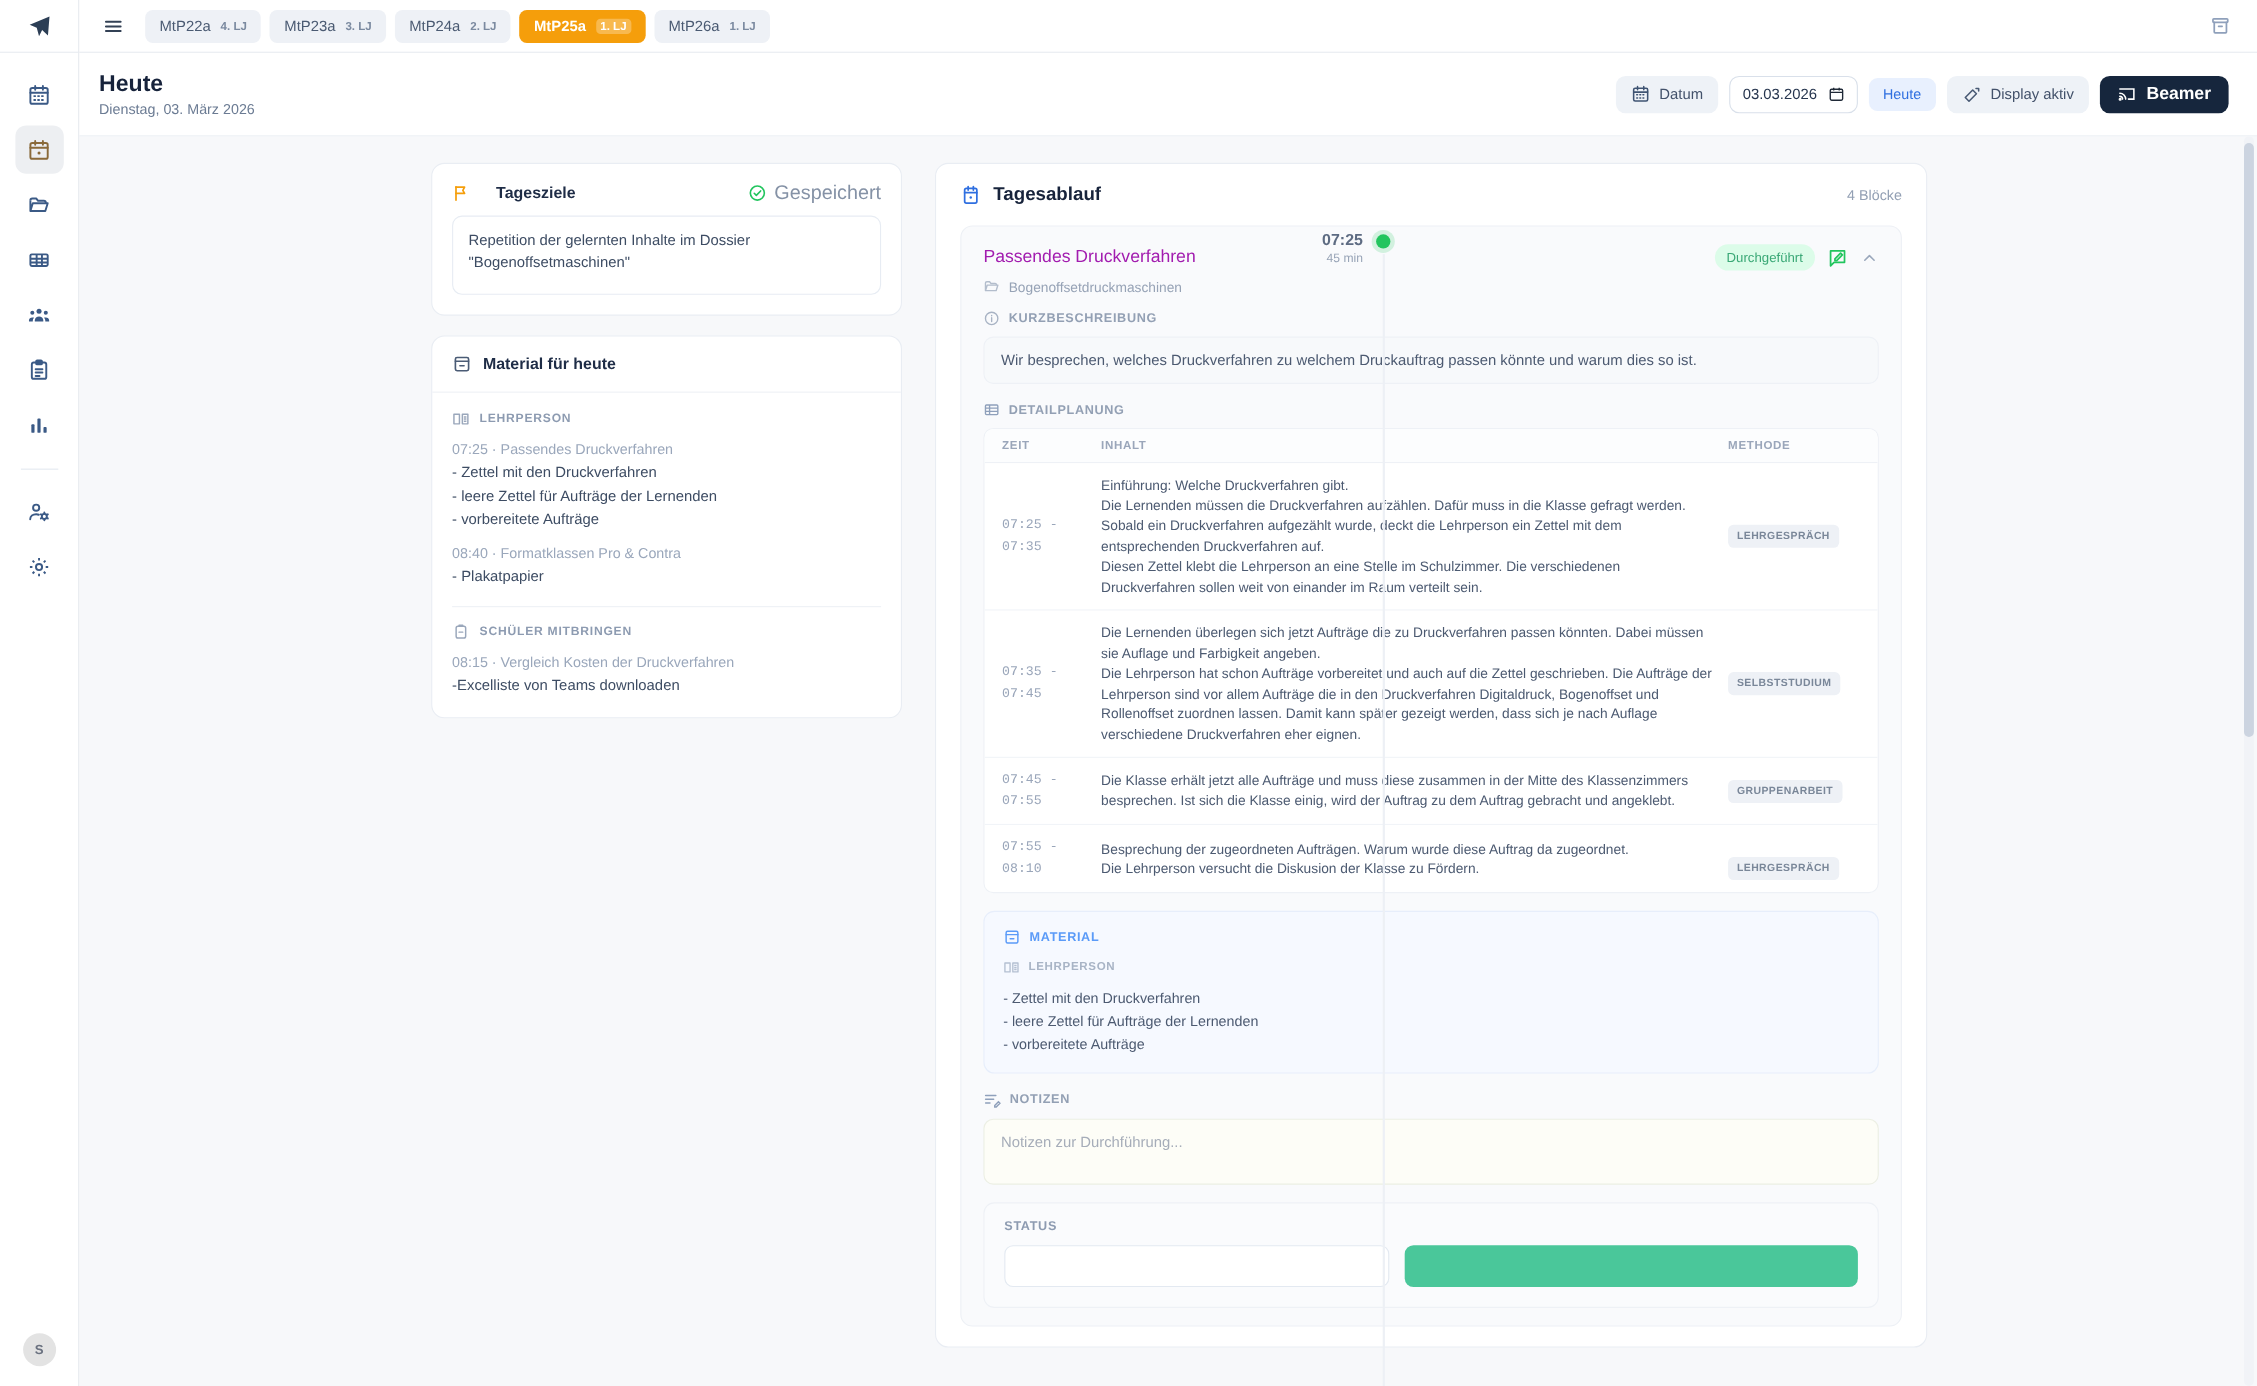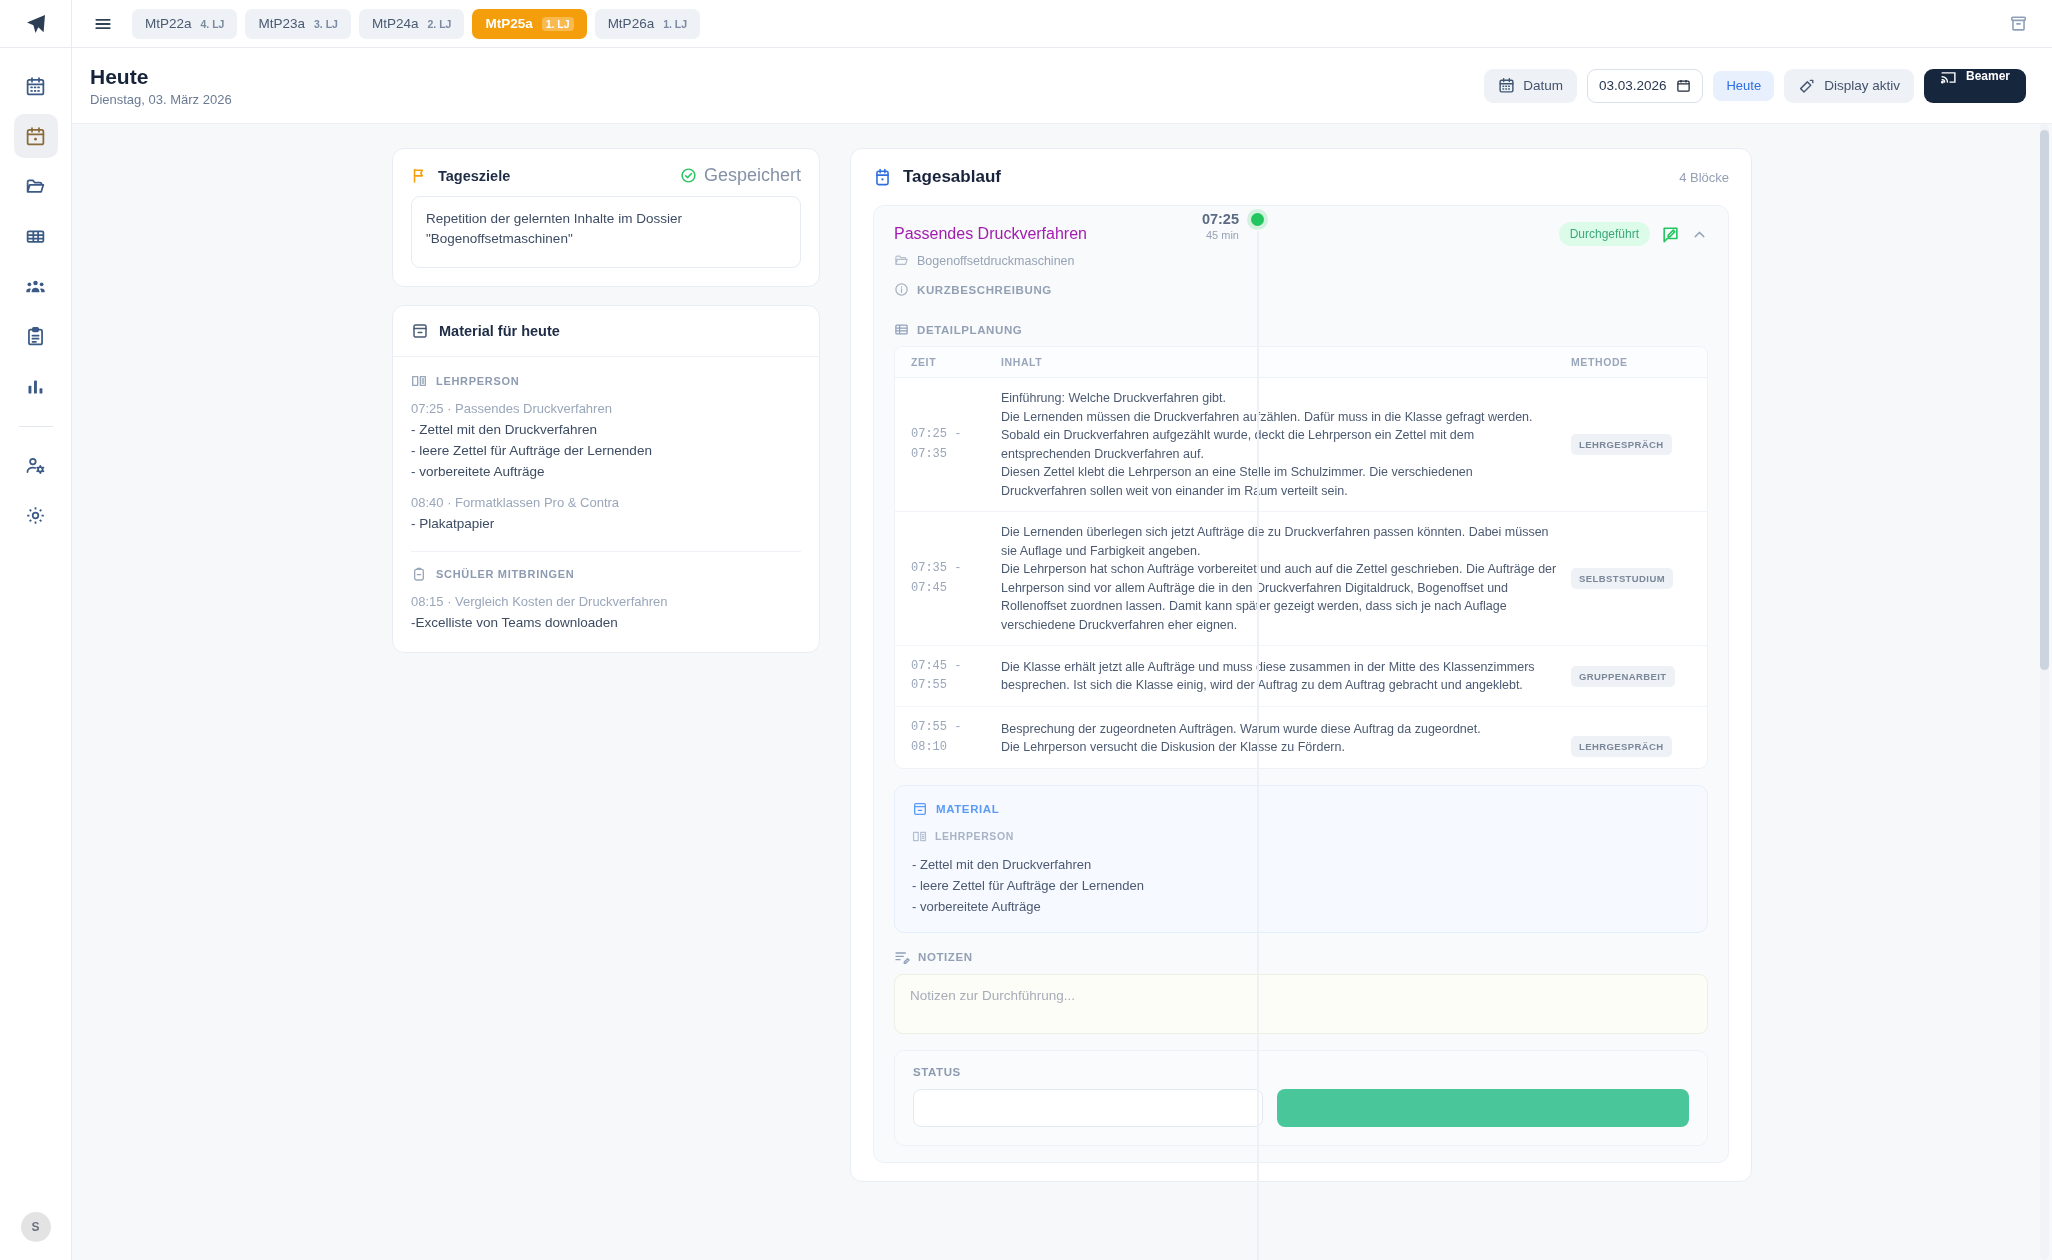--- a/index.html
+++ b/index.html
@@ -79,39 +79,39 @@
     display: flex; align-items: center; gap: 10px;
     height: 34px; padding: 0 11px; border-radius: 9px;
     border: 1px solid #d9e0ea; background: #fff; font-size: 13.5px; color: #27364f;
     cursor: pointer;
   }
   .pill-today {
     height: 30px; padding: 0 13px; border-radius: 8px;
     background: #e8f0fe; color: #2f6fe0; font-size: 13px; display: flex; align-items: center; cursor: pointer;
   }
   .pill-dark {
-    display: flex; gap: 9px;
+    display: flex; align-items: center; gap: 9px;
     height: 34px; padding: 0 16px; border-radius: 9px;
-    background: #16263d; color: #fff; font-size: 12px; font-weight: 600; cursor: pointer;
+    background: #16263d; color: #fff; font-size: 16px; font-weight: 600; cursor: pointer;
   }
 
   
   .content {
     position: absolute; left: 72px; top: 124px; right: 0; bottom: 0;
     background: #f7f8fa; overflow: hidden;
   }
   .content-inner { display: flex; gap: 30px; padding: 24px 30px 0 30px; }
   .col-left { width: 428px; flex: 0 0 428px; margin-left: 290px; }
   .col-right { flex: 1 1 auto; max-width: 902px; }
 
   .card { background: #fff; border: 1px solid #e9edf3; border-radius: 12px; }
 
   
   .tz-head { display: flex; align-items: center; padding: 16px 18px 10px; }
-  .tz-title { font-size: 14.5px; font-weight: 700; color: #1e2c46; margin-left: 10px; }
+  .tz-title { font-size: 14.5px; font-weight: 700; color: #1e2c46; margin-left: 23px; }
   .tz-saved { margin-left: auto; display: flex; align-items: center; gap: 7px; font-size: 18px; color: #8592a6; }
   .tz-box {
     margin: 0 18px 18px; border: 1px solid #e7ecf3; border-radius: 9px;
     padding: 12px 14px; min-height: 72px; font-size: 13.5px; line-height: 1.45; color: #3d4c63;
   }
 
   
   .mat-head { display: flex; align-items: center; padding: 16px 18px; border-bottom: 1px solid #eef1f6; }
   .mat-title { font-size: 14.5px; font-weight: 700; color: #1e2c46; margin-left: 10px; }
   .mat-body { padding: 16px 18px 18px; }
@@ -533,20 +533,21 @@
           <div class="sect">
             <div class="sect-label">
               <span>
                 <svg width="15" height="15" viewBox="0 0 24 24" fill="none" stroke="#a8b3c4" stroke-width="2" stroke-linecap="round">
                   <circle cx="12" cy="12" r="9"></circle>
                     <path d="M12 11v5.5M12 7.6v.6"></path>
                 </svg>
               </span>
               <span>Kurzbeschreibung</span>
             </div>
+            <div class="desc-box">Wir besprechen, welches Druckverfahren zu welchem Druckauftrag passen könnte und warum dies so ist.</div>
           </div>
 
           <div class="sect">
             <div class="sect-label">
               <span>
                 <svg width="15" height="15" viewBox="0 0 24 24" fill="none" stroke="#8fa0bb" stroke-width="2">
                   <rect x="3" y="5" width="18" height="14" rx="1.5"></rect>
                     <path d="M3 9.7h18M3 14.3h18M9 5v14"></path>
                 </svg>
               </span>

